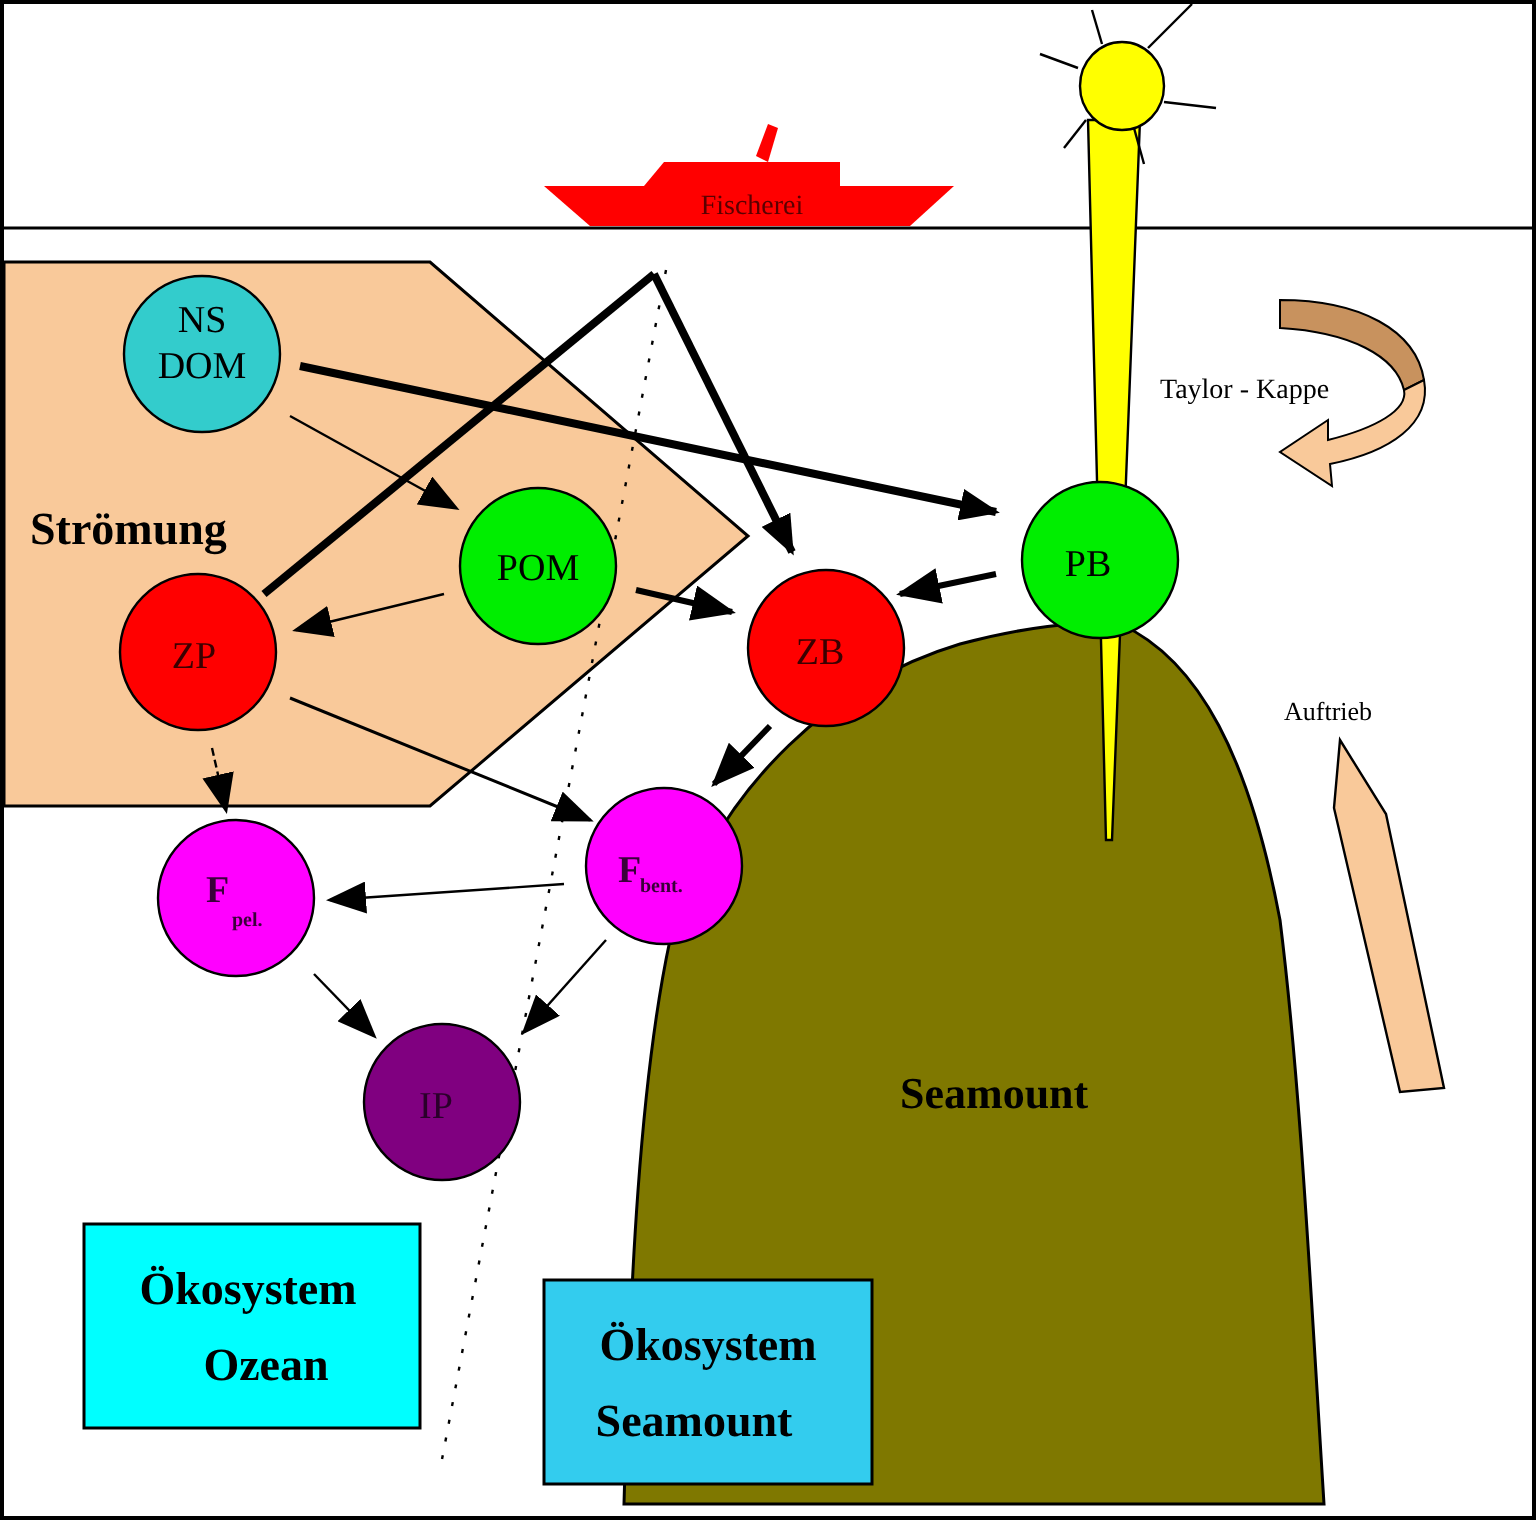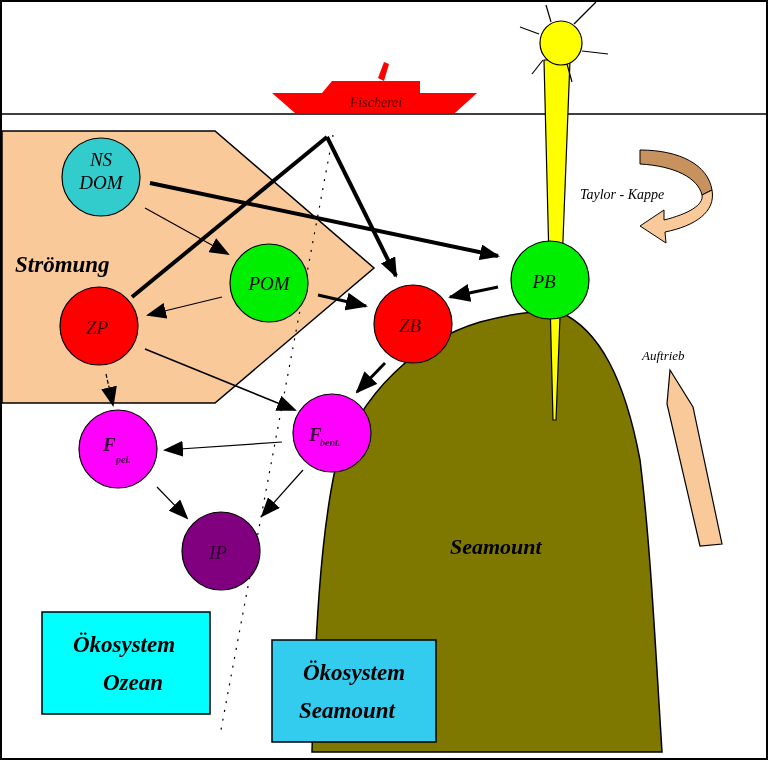--- a/index.html
+++ b/index.html
@@ -1,17 +1,17 @@
 <!DOCTYPE html>
 <html><head>
 <meta charset="utf-8">
 <style>
   html, body { margin: 0; padding: 0; background: #ffffff; }
   body { width: 768px; height: 760px; overflow: hidden; }
-  #stage { position: relative; width: 768px; height: 760px; font-style: italic; }
+  #stage { position: relative; width: 768px; height: 760px; }
   svg { position: absolute; left: 0; top: 0; }
   .serif { font-family: "Liberation Serif", "DejaVu Serif", serif; }
   .bold { font-weight: bold; }
 </style>
 </head>
 <body>
 
 <div id="stage">
 <svg width="768" height="760" viewBox="0 0 768 760">
   <defs>

